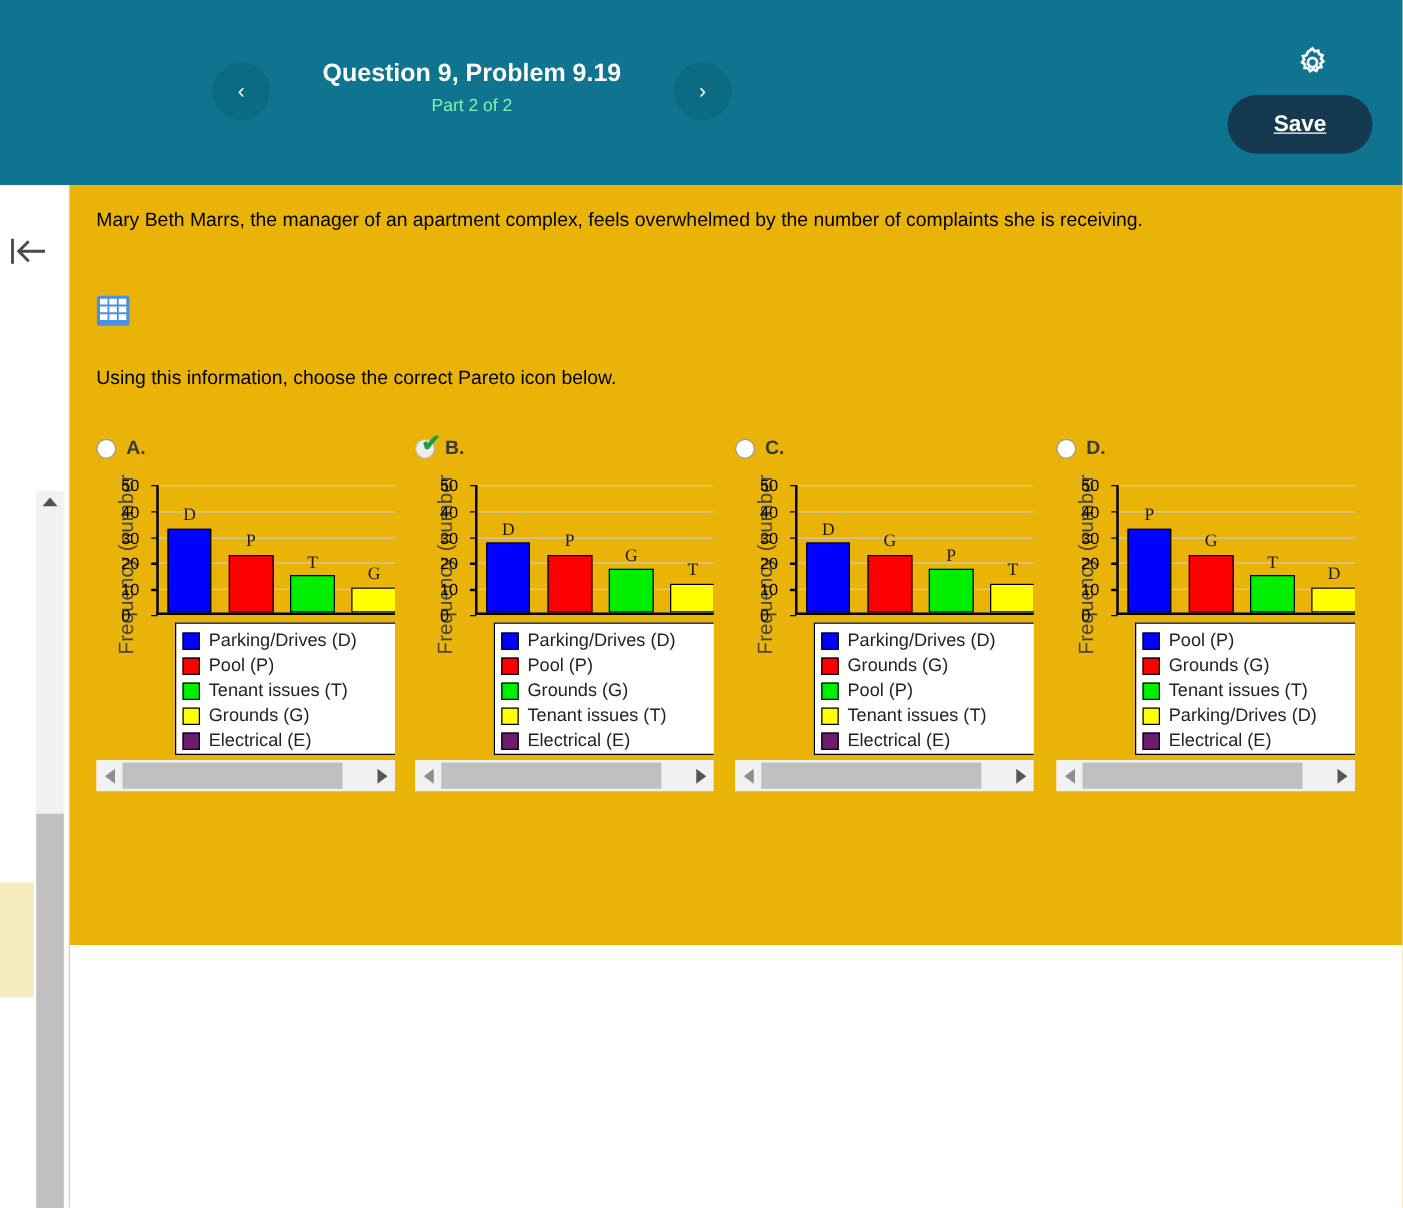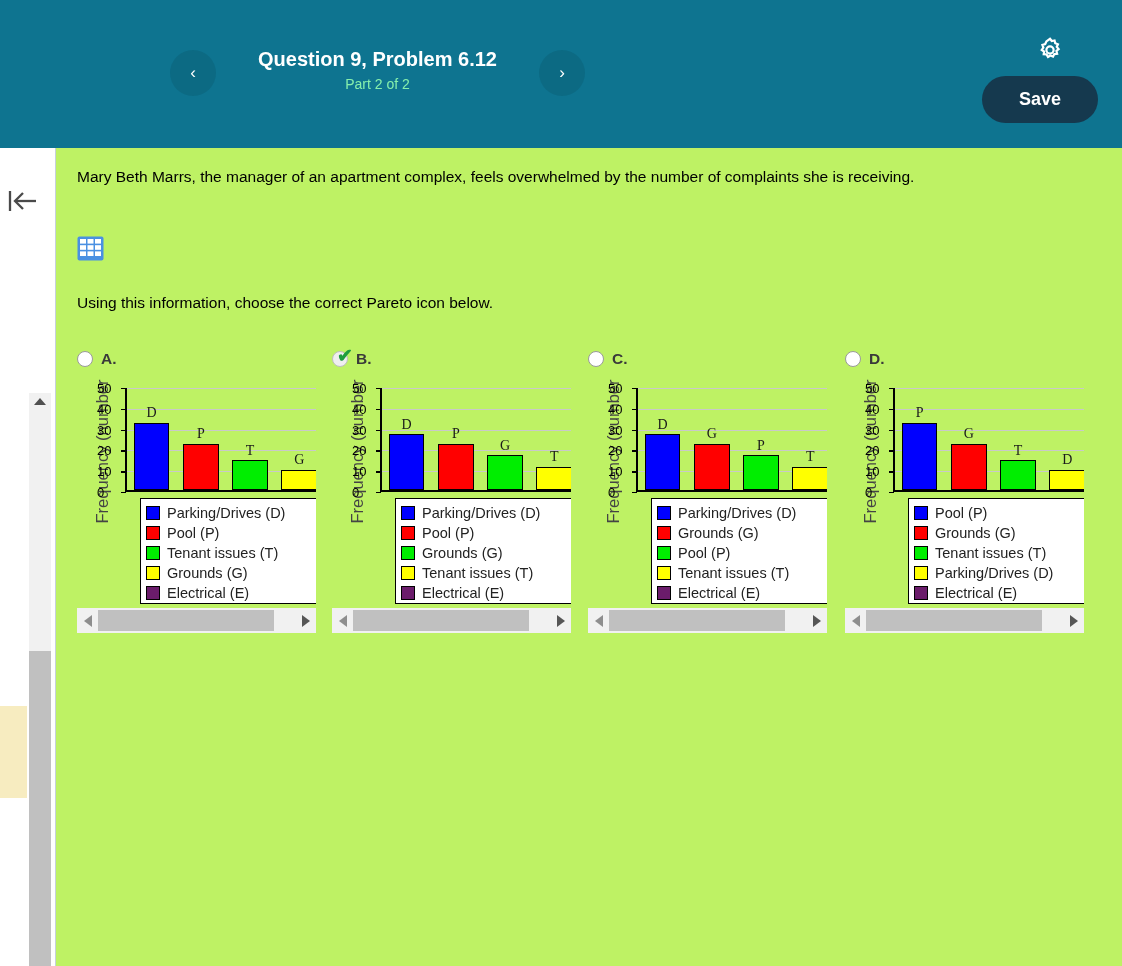--- a/index.html
+++ b/index.html
@@ -74,21 +74,21 @@
 
   #gear-icon {
     position: absolute; left: 1036px; top: 36px;
     width: 28px; height: 28px; cursor: pointer;
   }
   #save-button {
     position: absolute; left: 982px; top: 76px;
     width: 116px; height: 47px; border-radius: 24px;
     background: #15394e; color: #ffffff;
     font-size: 18px; font-weight: bold; border: none;
-    cursor: pointer; font-family: "Liberation Sans", sans-serif;
+    cursor: pointer; font-family: "Liberation Sans", sans-serif; text-decoration: underline;
   }
 
   
   #left-rail {
     position: absolute; left: 0; top: 148px;
     width: 56px; height: 818px; background: #ffffff;
   }
   #collapse-icon {
     position: absolute; left: 6px; top: 38px;
     width: 34px; height: 30px; cursor: pointer;
@@ -118,21 +118,21 @@
   .tri-left { border-top: 6px solid transparent; border-bottom: 6px solid transparent; border-right: 8px solid #8e8e8e; }
   .tri-right { border-top: 6px solid transparent; border-bottom: 6px solid transparent; border-left: 8px solid #565656; }
   #v-thumb {
     position: absolute; left: 0; top: 258px;
     width: 22px; height: 362px; background: #c0c0c0; cursor: pointer;
   }
 
   
   #content {
     position: absolute; left: 56px; top: 148px;
-    width: 1066px; height: 818px; background: #bef264;
+    width: 1066px; height: 608px; background: #eab308;
   }
   .q-para {
     position: absolute; left: 21px;
     font-size: 15.5px; color: #000000; line-height: 24px;
     width: 985px;
   }
   #para-1 { top: 17px; }
   #para-3 { top: 143px; }
   #icon-row {
     position: absolute; left: 21px; top: 88px;
@@ -258,21 +258,21 @@
   }
   .ital { font-style: italic; }
   #answer-line2 { font-style: italic; margin-top: 2px; }
 </style>
 </head>
 <body>
 
 <div id="header">
   <button id="nav-prev" class="nav-btn">‹</button>
   <div id="q-title-wrap">
-    <div id="q-title">Question 9, Problem 6.12</div>
+    <div id="q-title">Question 9, Problem 9.19</div>
     <div id="q-subtitle">Part 2 of 2</div>
   </div>
   <button id="nav-next" class="nav-btn">›</button>
 
 
   <div id="gear-icon">
     <svg width="28" height="28" viewBox="0 0 24 24" fill="none" stroke="#ffffff" stroke-width="1.9">
       <circle cx="12" cy="12" r="3.1"></circle>
       <path d="M12 2.4l1.5 1.9 2.4-.5.6 2.4 2.3.9-1 2.2 1.6 1.9-1.9 1.6.6 2.4-2.4.3-1.1 2.2-2.2-1-2.1 1.2-1.3-2.1-2.4-.1.3-2.4-2-1.4 1.4-2-.8-2.3 2.4-.7 1-2.2z"></path>
     </svg>

